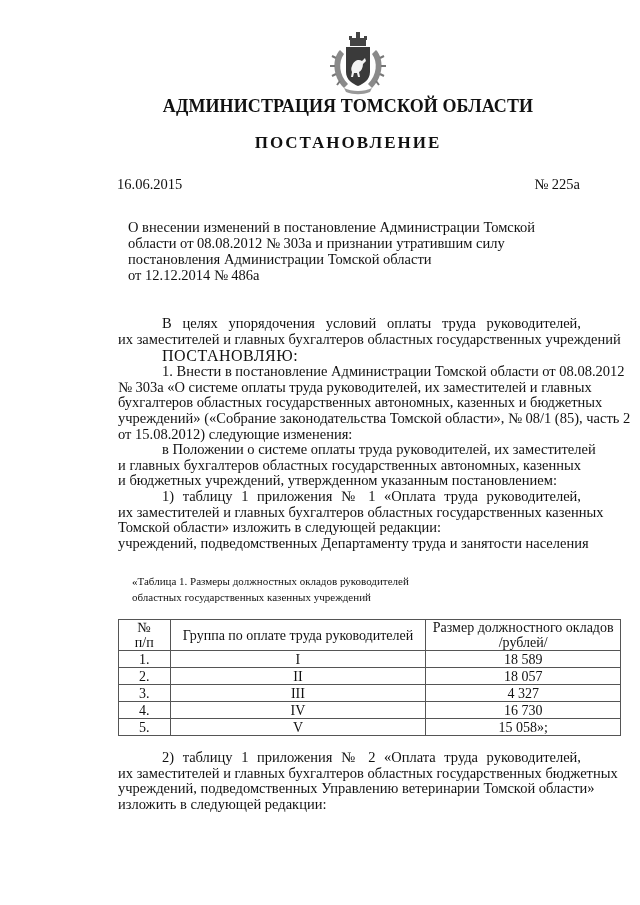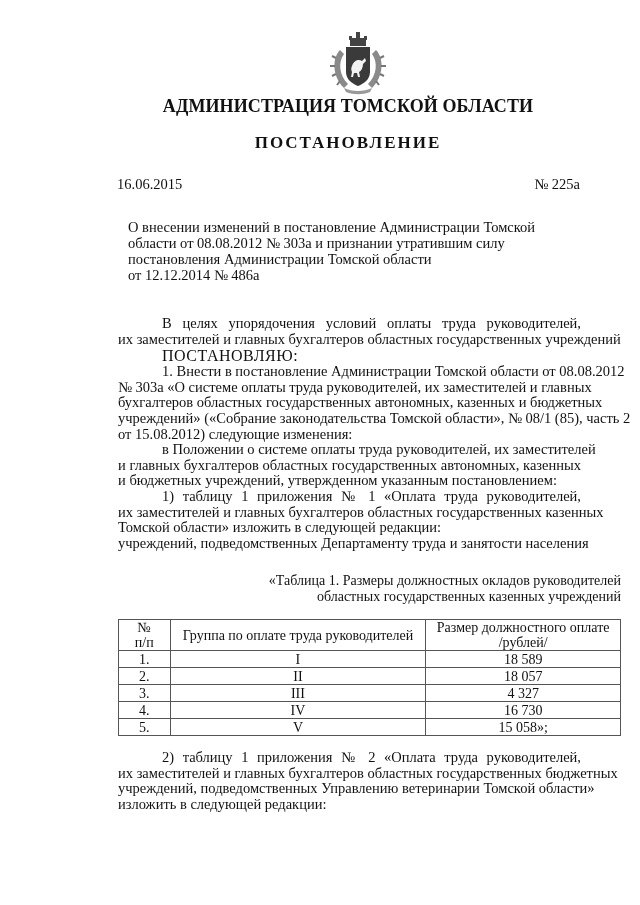--- a/index.html
+++ b/index.html
@@ -14,22 +14,22 @@
   .date { position: absolute; left: 89px; top: 176px; font-size: 14.5px; }
   .docnum { position: absolute; right: 88px; top: 176px; font-size: 14.5px; }
   .subject { position: absolute; left: 100px; width: 460px; top: 219px; text-align: left;
              font-size: 14.5px; line-height: 16px; }
   .subject div { white-space: nowrap; }
   .body { position: absolute; left: 90px; width: 463px; top: 316px; font-size: 14.5px; line-height: 15.6px; }
   .line { display: block; white-space: nowrap; text-align: justify; text-align-last: justify; height: 15.6px; }
   .line.last { text-align-last: left; }
   .indent { padding-left: 44px; }
   .decree { font-size: 16px; letter-spacing: 0.5px; padding-left: 44px; text-align-last: left; height: 17px; line-height: 17px; }
-  .table-caption { position: absolute; left: 90px; width: 503px; top: 573px; text-align: right;
-                   font-size: 14px; line-height: 16px; }
+  .table-caption { position: absolute; left: 104px; width: 503px; top: 573px; text-align: left;
+                   font-size: 11px; line-height: 16px; }
   table.salary { position: absolute; left: 90px; top: 619px; width: 503px; border-collapse: collapse;
                  font-size: 14px; }
   table.salary td, table.salary th { border: 1px solid #555; text-align: center; padding: 0;
                  font-weight: normal; line-height: 15px; }
   table.salary th { height: 30px; vertical-align: middle; }
   table.salary td { height: 16px; }
   .c1 { width: 51px; } .c2 { width: 257px; } .c3 { width: 195px; }
   .body2 { position: absolute; left: 90px; width: 463px; top: 750px; font-size: 14.5px; line-height: 15.6px; }
 </style>
 </head>
@@ -97,21 +97,21 @@
 
   <table class="salary">
     <tbody>
         <tr>
       <th class="c1">
         <div>№</div>
         <div>п/п</div>
       </th>
       <th class="c2">Группа по оплате труда руководителей</th>
       <th class="c3">
-        <div>Размер должностного оплате</div>
+        <div>Размер должностного окладов</div>
         <div>/рублей/</div>
       </th>
     </tr>
     <tr>
       <td>1.</td>
       <td>I</td>
       <td>18 589</td>
     </tr>
     <tr>
       <td>2.</td>

